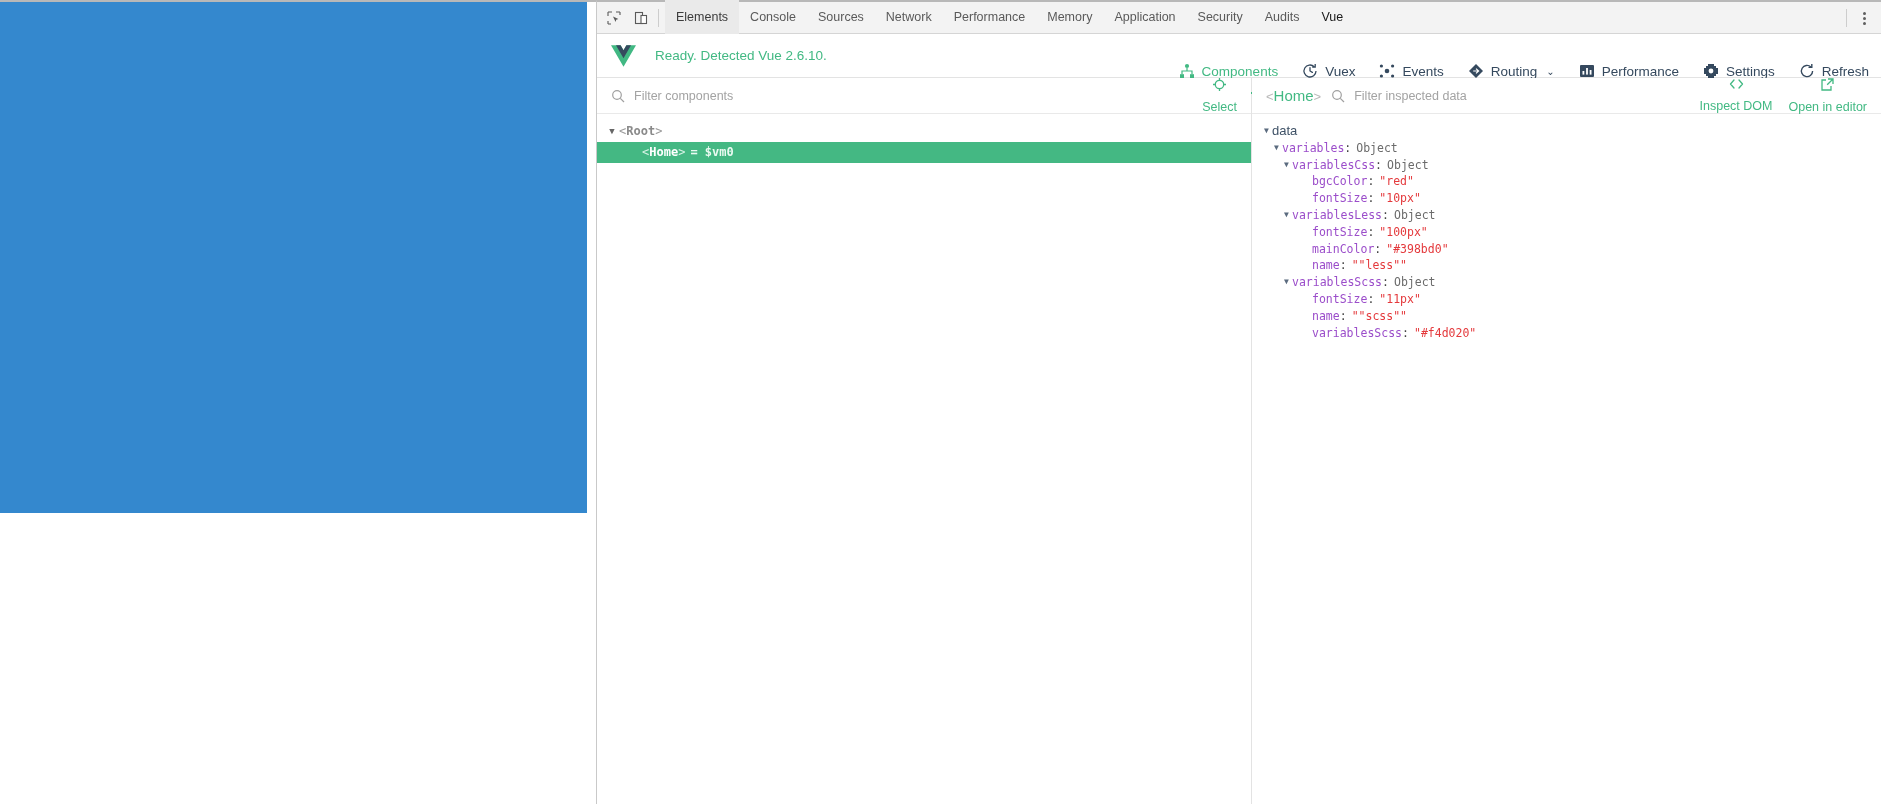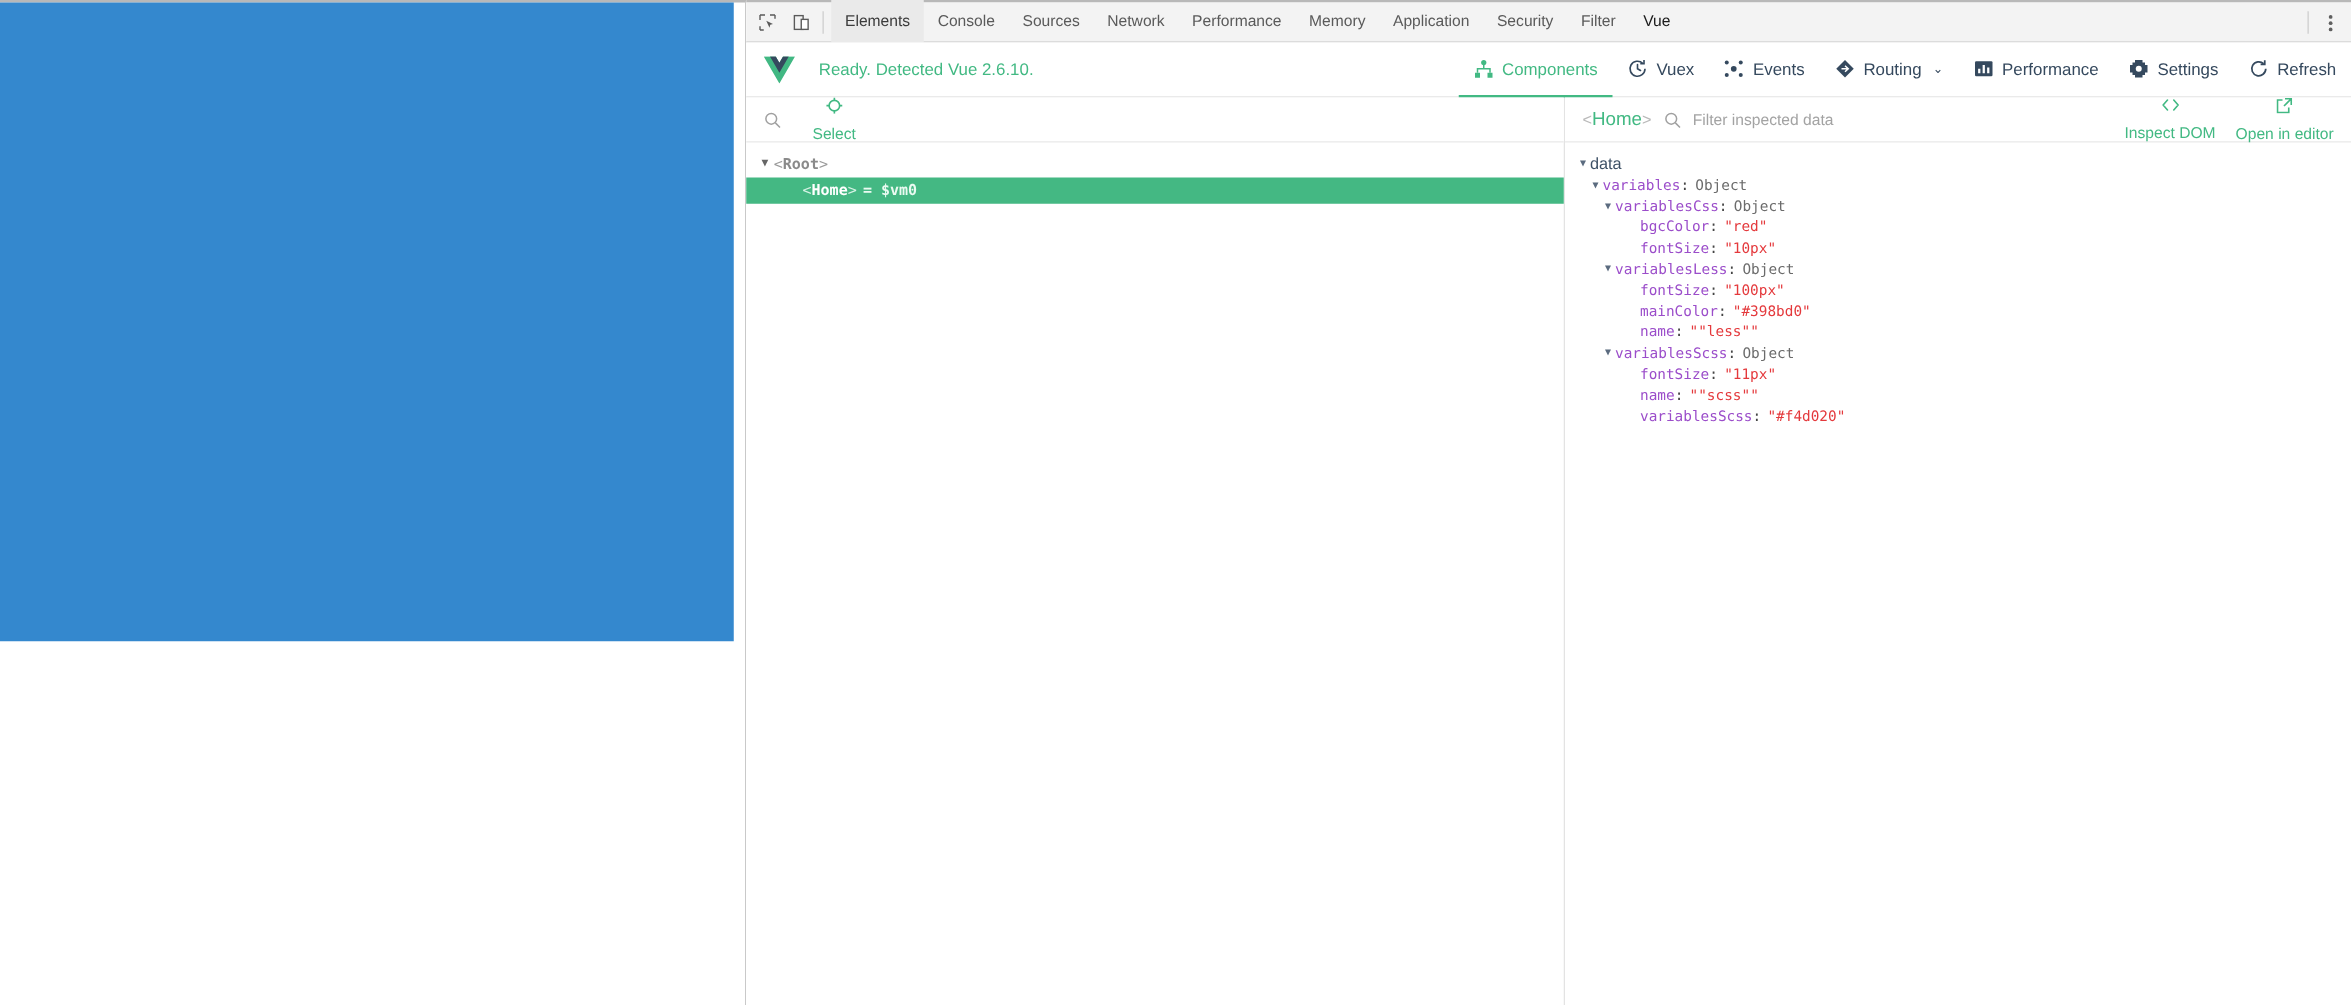--- a/index.html
+++ b/index.html
@@ -81,21 +81,21 @@
     padding-left: 14px;
   }
   .vue-logo { width: 25px; height: 22px; flex: none; }
   .vue-ready {
     margin-left: 19px;
     font-size: 13.5px;
     color: #42b983;
     white-space: nowrap;
   }
   .vue-actions {
-    position: absolute; right: 0; top: 0;
+    position: absolute; right: 0; top: 16px;
     height: 44px; display: flex; align-items: center;
   }
   .vue-action {
     height: 44px;
     display: flex; align-items: center; gap: 7px;
     padding: 0 12px;
     font-size: 13.5px;
     color: #35495e;
     white-space: nowrap;
     border-bottom: 2px solid transparent;
@@ -207,21 +207,21 @@
       <div class="dt-sep"></div>
 
       <div class="dt-tab selected-elements">Elements</div>
       <div class="dt-tab">Console</div>
       <div class="dt-tab">Sources</div>
       <div class="dt-tab">Network</div>
       <div class="dt-tab">Performance</div>
       <div class="dt-tab">Memory</div>
       <div class="dt-tab">Application</div>
       <div class="dt-tab">Security</div>
-      <div class="dt-tab">Filter</div>
+      <div class="dt-tab">Audits</div>
       <div class="dt-tab selected-vue">Vue</div>
 
       <div class="dt-tabbar-right">
         <div class="dt-vsep"></div>
         <div class="dt-dots">
           <span></span>
             <span></span>
             <span></span>
         </div>
       </div>
@@ -320,20 +320,21 @@
     <div class="vue-body">
 
       <div class="pane-tree">
         <div class="pane-toolbar">
           <span class="search-ic">
             <svg width="14" height="14" viewBox="0 0 14 14">
               <circle cx="6" cy="6" r="4.3" stroke="#a0a0a0" stroke-width="1.2" fill="none"></circle>
               <path d="M9.3 9.3L13 13" stroke="#a0a0a0" stroke-width="1.2"></path>
             </svg>
           </span>
+          <input class="filter-input" type="text" placeholder="Filter components" style="">
           <div class="tool-link">
             <span>
               <svg width="13" height="13" viewBox="0 0 13 13">
                 <circle cx="6.5" cy="6.5" r="4.2" stroke="#42b983" stroke-width="1.3" fill="none"></circle>
                 <path d="M6.5 0v2.5M6.5 10.5V13M0 6.5h2.5M10.5 6.5H13" stroke="#42b983" stroke-width="1.3"></path>
               </svg>
             </span>
             <span>Select</span>
           </div>
         </div>

